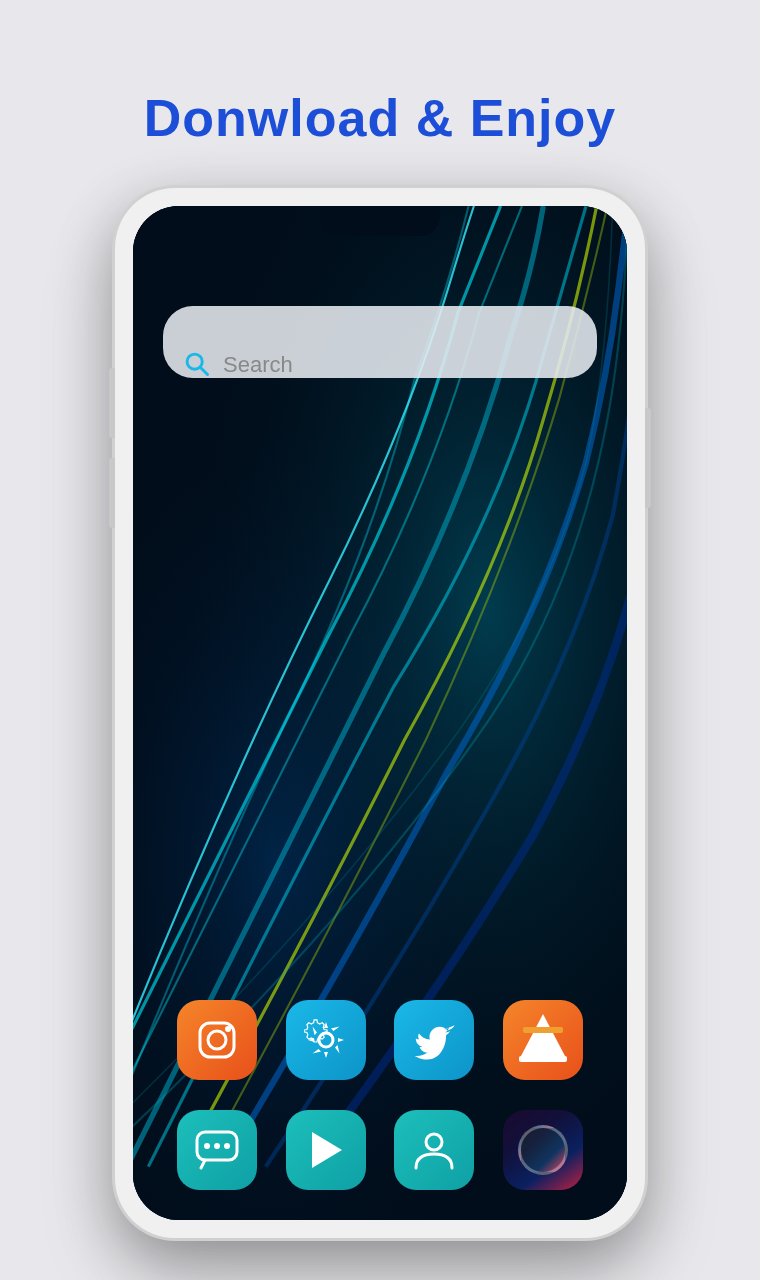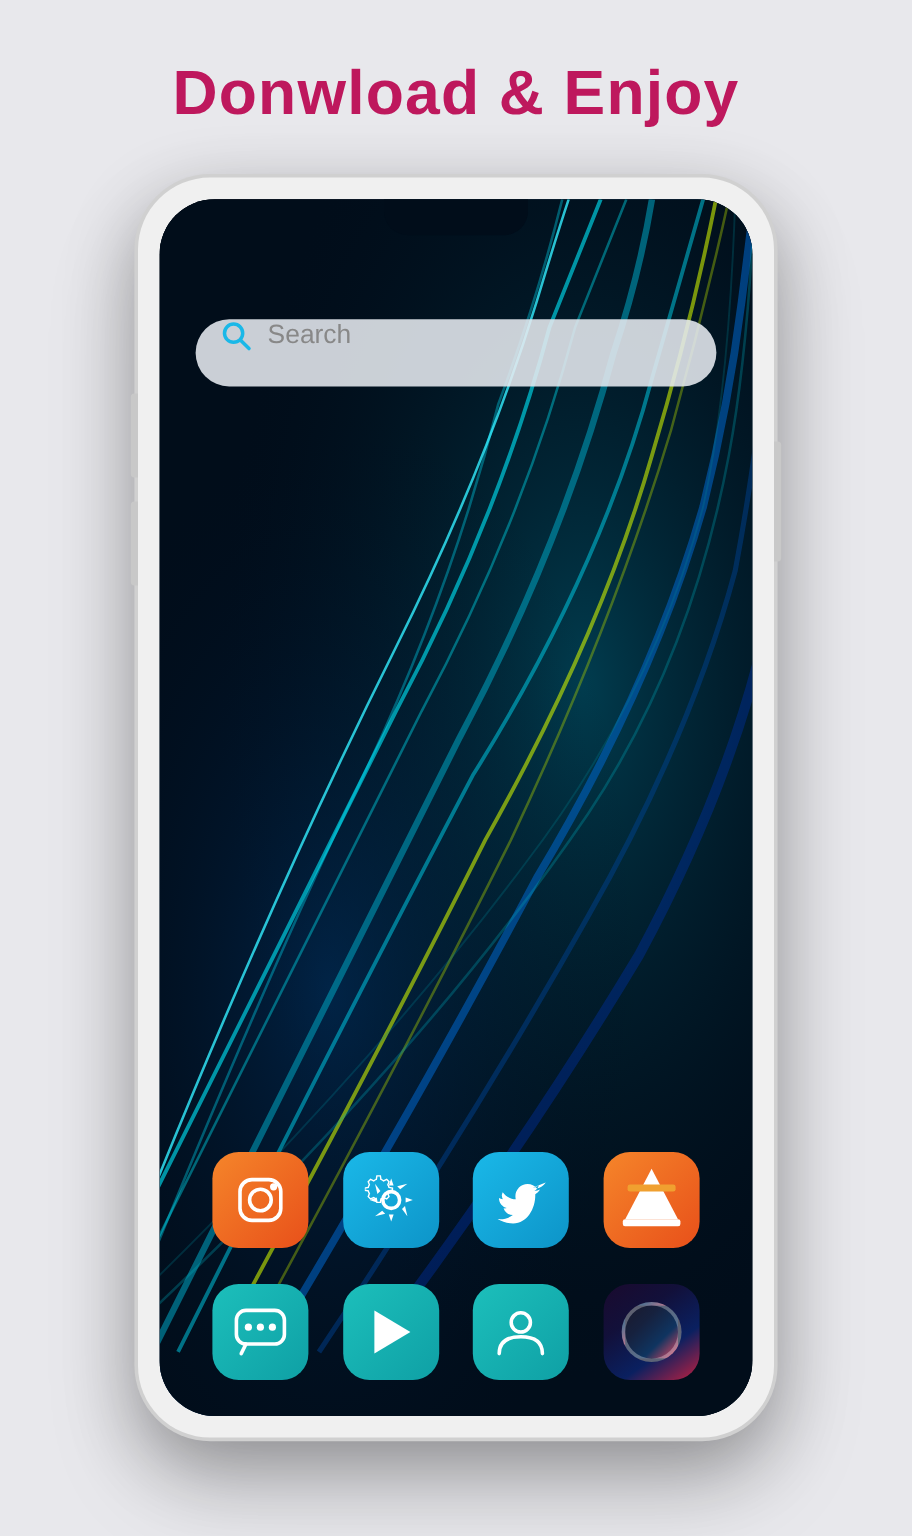--- a/index.html
+++ b/index.html
@@ -9,24 +9,24 @@
       height: 1280px;
       background: #e8e8ec;
       display: flex;
       flex-direction: column;
       align-items: center;
       font-family: sans-serif;
       overflow: hidden;
     }
 
     .page-title {
-      margin-top: 48px;
+      margin-top: 88px;
       font-size: 52px;
       font-weight: 700;
-      color: #be185d;
+      color: #1d4ed8;
       letter-spacing: 1px;
       text-align: center;
     }
 
     .phone-wrapper {
       margin-top: 40px;
       position: relative;
       width: 530px;
       height: 1050px;
     }
@@ -102,23 +102,23 @@
     }
 
     
     .search-bar {
       position: absolute;
       top: 100px;
       left: 30px;
       right: 30px;
       background: rgba(230,235,240,0.88);
       border-radius: 30px;
-      height: 56px;
-      display: flex;
-      align-items: flex-start;
+      height: 72px;
+      display: flex;
+      align-items: flex-end;
       padding: 0 20px;
       gap: 12px;
     }
 
     .search-icon-wrap {
       width: 28px;
       height: 28px;
       flex-shrink: 0;
     }
 

